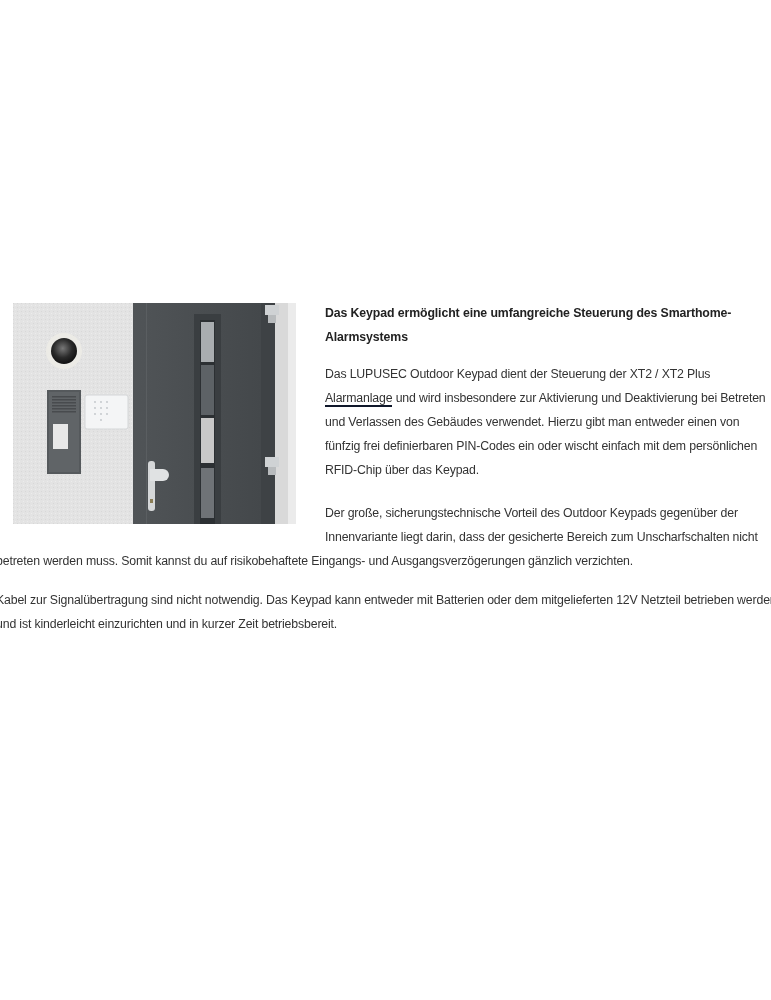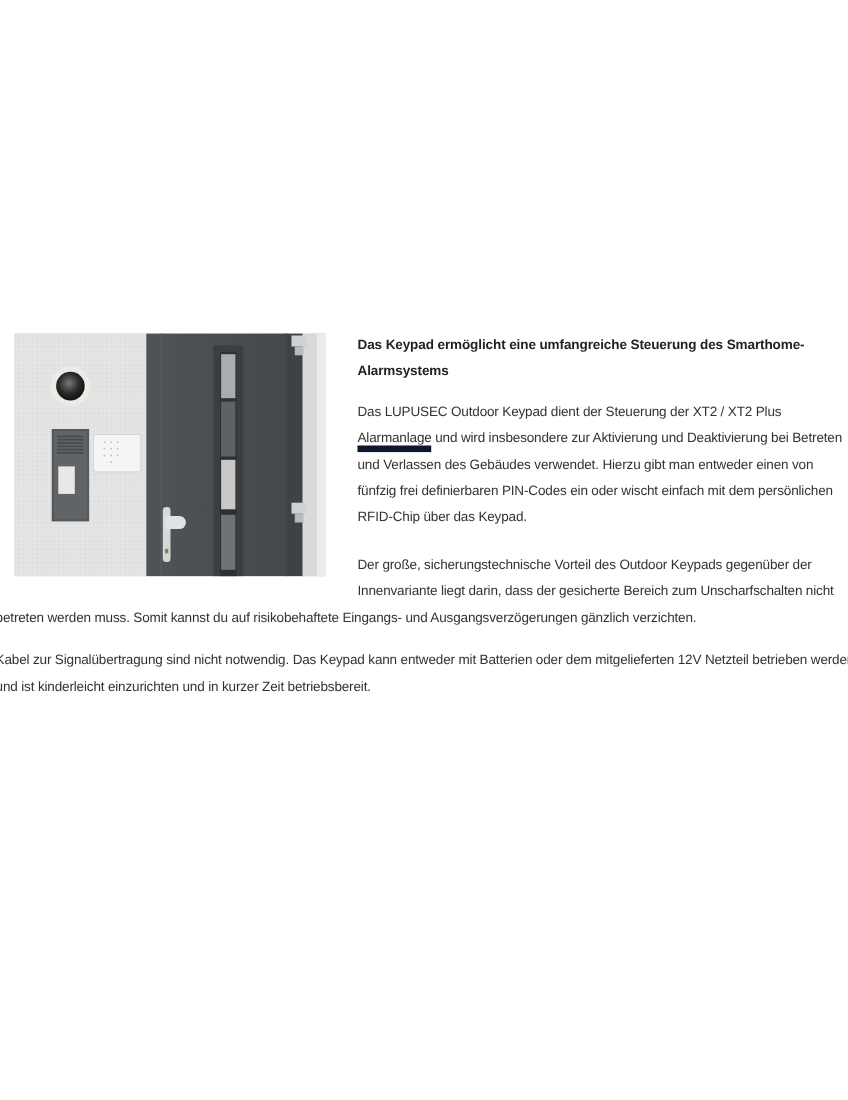--- a/index.html
+++ b/index.html
@@ -4,21 +4,21 @@
 <style>
   html, body { margin:0; padding:0; background:#ffffff; }
   body { width:771px; height:1000px; position:relative; overflow:hidden;
          font-family:"Liberation Sans", "DejaVu Sans", sans-serif; color:#333333; }
   .content { position:absolute; left:-4px; top:301px; width:778px; }
   .figure { position:absolute; left:17px; top:2px; width:283px; height:221px; overflow:hidden; background:#e4e4e4; }
   .text-col { position:absolute; left:329px; top:0; width:449px; }
   .heading { font-size:12.3px; font-weight:bold; color:#222222; line-height:24px; margin:0; letter-spacing:-0.1px; }
   .para { font-size:12.3px; line-height:24px; margin:0; color:#333333; letter-spacing:-0.15px; }
   .p1 { margin-top:13px; }
-  .link { color:#333333; text-decoration:none; border-bottom:6px solid #0f172a;margin-top:34px; }
+  .link { color:#333333; text-decoration:none; border-bottom:2px solid #0f172a;margin-top:34px; }
   .full { position:absolute; left:0; width:790px; font-size:12.3px; line-height:24px; color:#333333; letter-spacing:-0.15px; }
   .p2a { position:absolute; left:329px; top:200px; width:449px; }
   .p2b { top:248px; }
   .p3 { top:287px; }
 </style>
 </head>
 <body>
 
 <div class="content">
 

